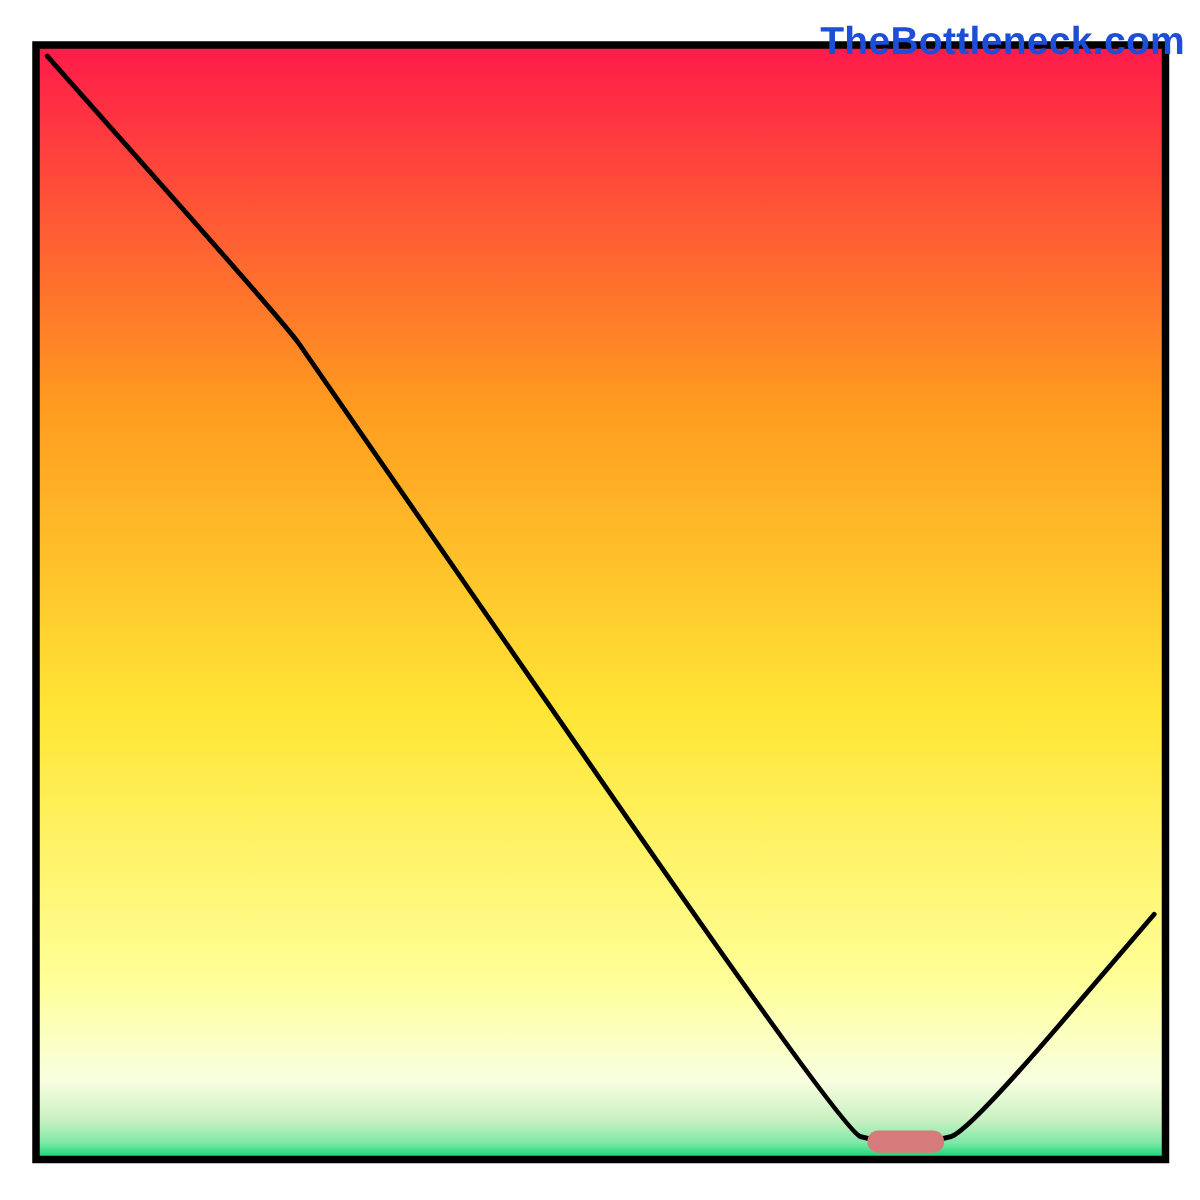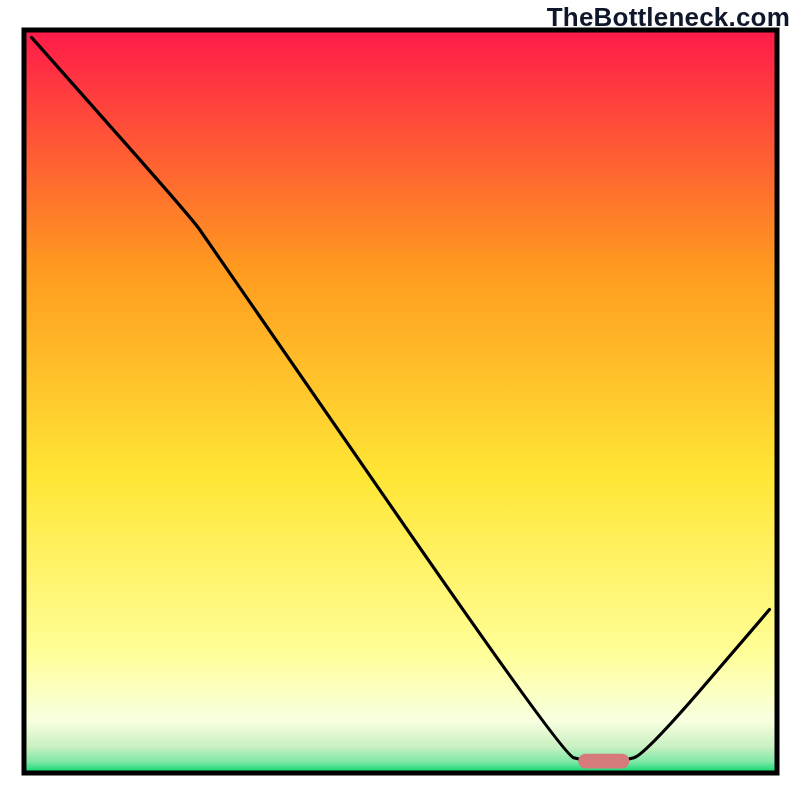--- a/index.html
+++ b/index.html
@@ -10,26 +10,26 @@
     background: #ffffff;
     overflow: hidden;
   }
   .chart-container {
     position: relative;
     width: 800px;
     height: 800px;
   }
   .watermark {
     position: absolute;
-    top: 2px;
+    top: 12px;
     right: 10px;
     font-family: Arial, Helvetica, sans-serif;
     font-size: 26px;
     font-weight: 600;
-    color: #0f172a;
+    color: #1d4ed8;
     letter-spacing: 0.2px;
     z-index: 10;
   }
   svg {
     display: block;
   }
 </style>
 </head>
 <body>
 

